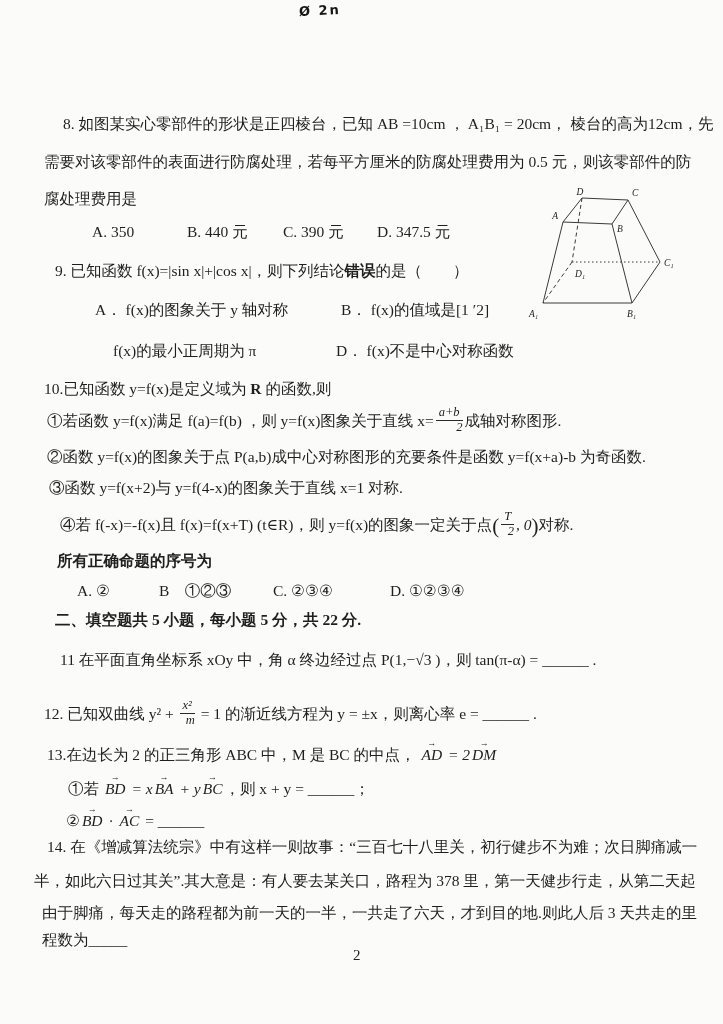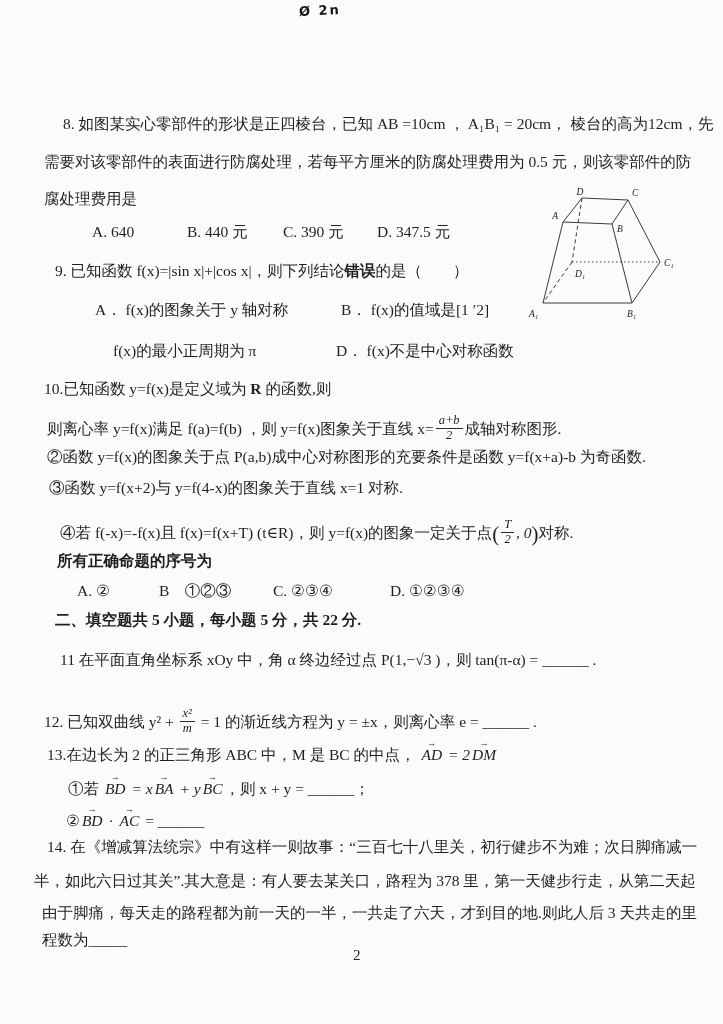--- a/index.html
+++ b/index.html
@@ -10,22 +10,22 @@
     overflow:hidden;margin:0 auto;
   }
   .line{position:absolute;font-size:15.5px;white-space:nowrap;line-height:1.25;}
   .b{font-weight:700;font-family:Liberation Serif, serif;}
   .hand{
     position:absolute;left:299px;top:3px;font-size:13px;font-weight:700;
     font-family:"DejaVu Sans",sans-serif;transform:rotate(-3deg);color:#161616;
     letter-spacing:2px;
   }
   .frac{
-    display:inline-block;vertical-align:middle;text-align:center;font-style:italic;
-    font-size:12.5px;line-height:1.1;margin:12px 2px;position:relative;top:-2px;
+    display:inline-block;vertical-align:middle;text-align:right;font-style:italic;
+    font-size:12.5px;line-height:1.1;margin:4px 2px;position:relative;top:-2px;
   }
   .frac .fnum{display:block;border-bottom:1px solid #2a2a2a;padding:0 3px;}
   .frac .fden{display:block;}
   .bigp{font-size:21px;vertical-align:-3px;}
   .vec{position:relative;display:inline-block;font-style:italic;margin:0 2px;padding-top:0;}
   .vec::after{
     content:"→";position:absolute;left:0;right:0;top:-0.78em;
     font-size:9px;text-align:center;font-style:normal;letter-spacing:0;
   }
   .mi{font-style:italic;}
@@ -37,21 +37,21 @@
 </head>
 <body>
 
 <div class="page">
 
   <div class="hand">Ø 2n</div>
 
   <div class="line" style="left:63px;top:114px">8. 如图某实心零部件的形状是正四棱台，已知 AB =10cm ， A₁B₁ = 20cm， 棱台的高为12cm，先</div>
   <div class="line" style="left:44px;top:152px">需要对该零部件的表面进行防腐处理，若每平方厘米的防腐处理费用为 0.5 元，则该零部件的防</div>
   <div class="line" style="left:44px;top:189px">腐处理费用是</div>
-  <div class="line" style="left:92px;top:222px">A. 640</div>
+  <div class="line" style="left:92px;top:222px">A. 350</div>
   <div class="line" style="left:187px;top:222px">B. 440 元</div>
   <div class="line" style="left:283px;top:222px">C. 390 元</div>
   <div class="line" style="left:377px;top:222px">D. 347.5 元</div>
 
   <svg class="fig" width="185" height="140" viewBox="0 0 185 140">
 
     <line x1="62" y1="13" x2="108" y2="15"></line>
     <line x1="108" y1="15" x2="92" y2="39"></line>
     <line x1="92" y1="39" x2="43" y2="37" stroke-width="1.6"></line>
     <line x1="43" y1="37" x2="62" y2="13"></line>
@@ -82,21 +82,21 @@
   </div>
   <div class="line" style="left:95px;top:300px">A． f(x)的图象关于 y 轴对称</div>
   <div class="line" style="left:341px;top:300px">B． f(x)的值域是[1 ′2]</div>
   <div class="line" style="left:113px;top:341px">f(x)的最小正周期为 π</div>
   <div class="line" style="left:336px;top:341px">D． f(x)不是中心对称函数</div>
 
   <div class="line" style="left:44px;top:379px">
     <span>10.已知函数 y=f(x)是定义域为 </span><span class="b">R</span><span> 的函数,则</span>
   </div>
   <div class="line" style="left:47px;top:404px">
-    <span>则离心率 y=f(x)满足 f(a)=f(b) ，则 y=f(x)图象关于直线 x=</span><span class="frac"><span class="fnum">a+b</span><span class="fden">2</span></span><span>成轴对称图形.</span>
+    <span>①若函数 y=f(x)满足 f(a)=f(b) ，则 y=f(x)图象关于直线 x=</span><span class="frac"><span class="fnum">a+b</span><span class="fden">2</span></span><span>成轴对称图形.</span>
   </div>
   <div class="line" style="left:47px;top:447px">②函数 y=f(x)的图象关于点 P(a,b)成中心对称图形的充要条件是函数 y=f(x+a)-b 为奇函数.</div>
   <div class="line" style="left:49px;top:478px">③函数 y=f(x+2)与 y=f(4-x)的图象关于直线 x=1 对称.</div>
   <div class="line" style="left:60px;top:508px">
     <span>④若 f(-x)=-f(x)且 f(x)=f(x+T) (t∈R)，则 y=f(x)的图象一定关于点</span><span class="bigp">(</span><span class="frac"><span class="fnum">T</span><span class="fden">2</span></span><span class="mi">, 0</span><span class="bigp">)</span><span>对称.</span>
   </div>
   <div class="line b" style="left:57px;top:551px">所有正确命题的序号为</div>
   <div class="line" style="left:77px;top:581px">A. ②</div>
   <div class="line" style="left:159px;top:581px">B　①②③</div>
   <div class="line" style="left:273px;top:581px">C. ②③④</div>

